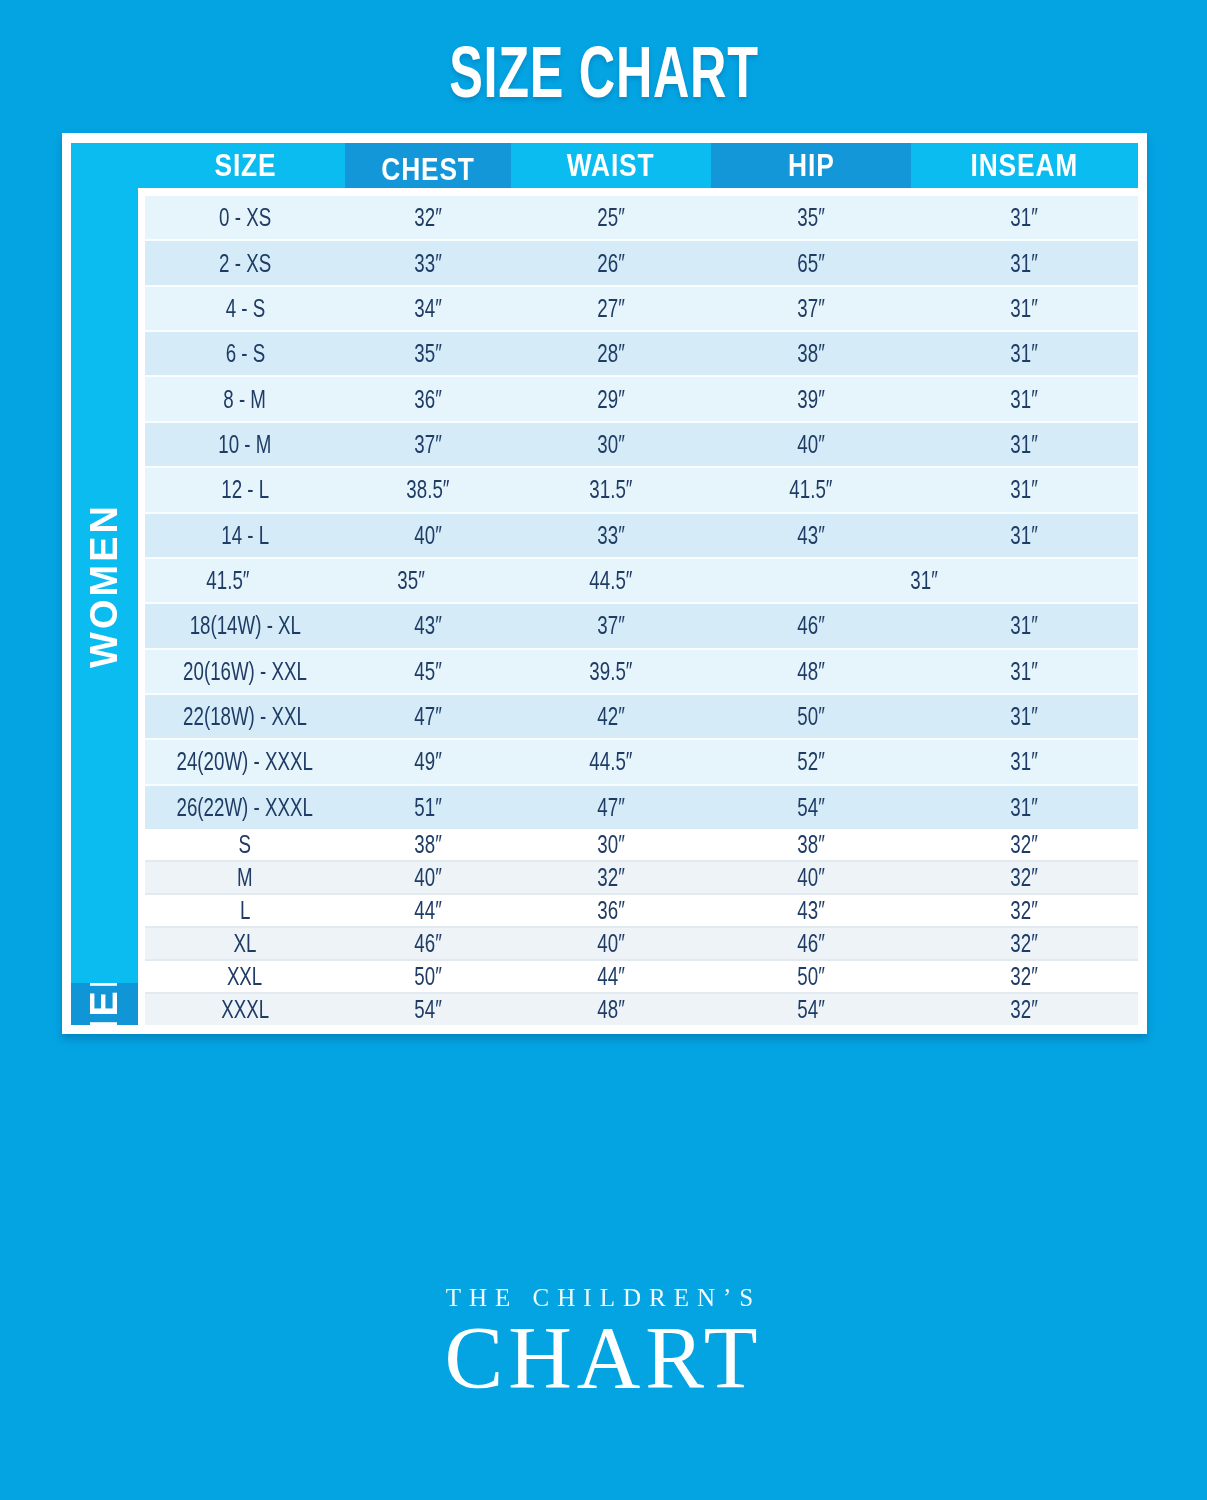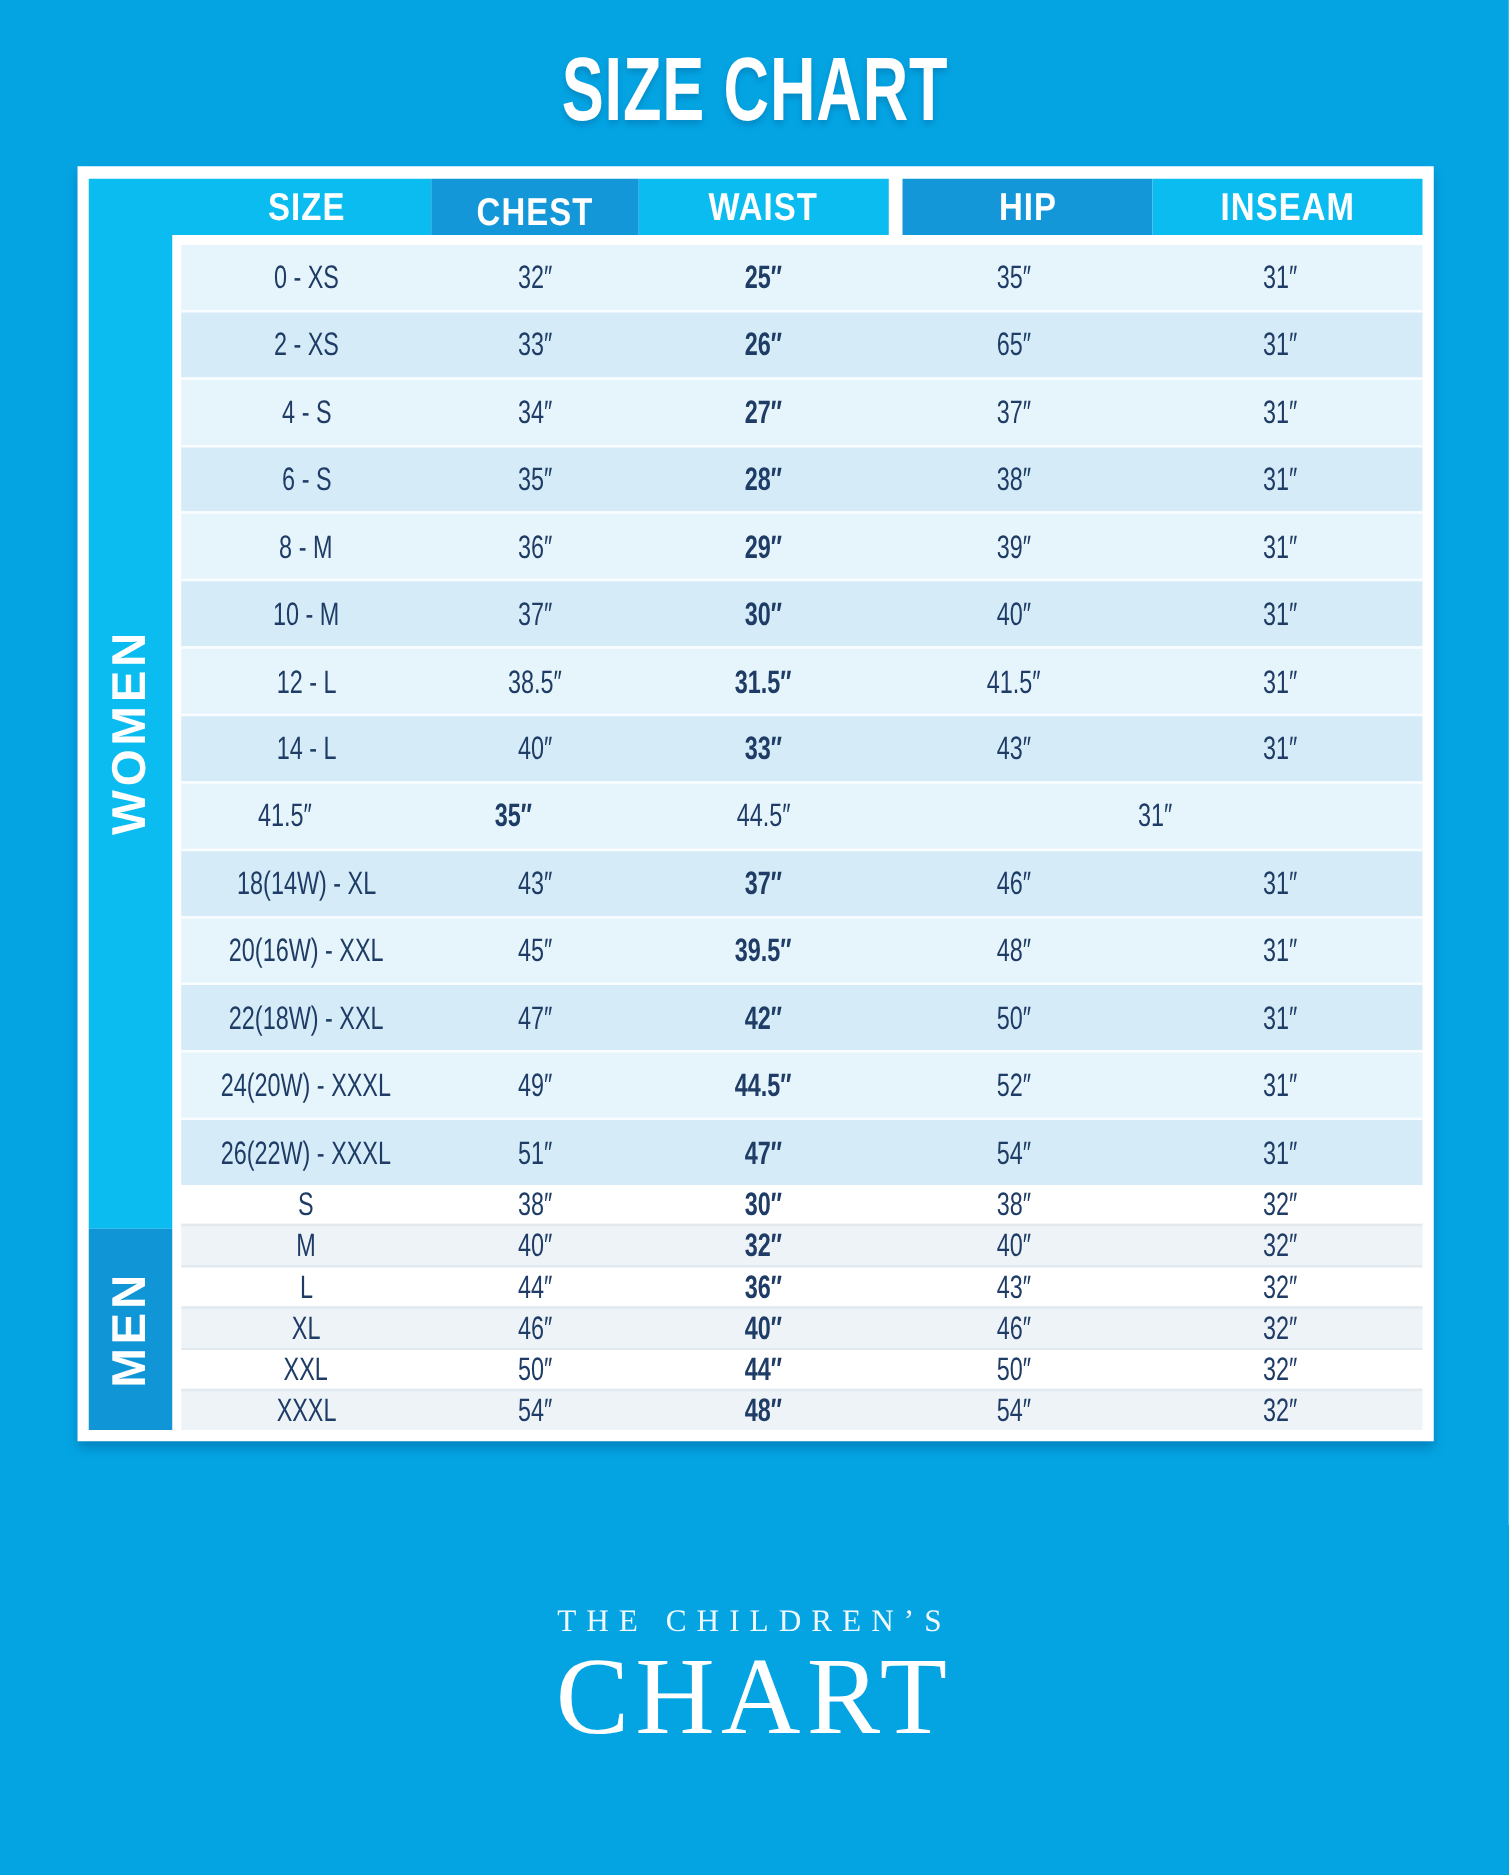--- a/index.html
+++ b/index.html
@@ -25,37 +25,37 @@
     position:absolute;top:31px;left:0;width:100%;
     text-align:center;margin:0;
     color:#fff;font-size:72px;font-weight:bold;letter-spacing:1px;
   }
   .title .cond{
     display:inline-block;transform:scaleX(0.70);
     text-shadow:0 3px 6px rgba(0,70,120,0.28);
   }
   
   .table-frame{
-    position:absolute;left:62px;top:133px;width:1085px;height:1020px;
+    position:absolute;left:62px;top:133px;width:1085px;height:901px;
     background:#fff;
     padding:10px 9px 9px 9px;
     box-shadow:0 5px 8px rgba(0,60,110,0.30);
   }
   .header{display:flex;height:45px;}
   .hcell{
     display:flex;align-items:center;justify-content:center;
     background:var(--accent-light);color:#fff;
     font-weight:bold;font-size:31px;
   }
   .hcell .cond{display:inline-block;transform:scaleX(0.85);letter-spacing:1px;}
   .hcell.dark{background:var(--accent-dark);}
   .h-size{width:274px;padding-left:74px;}
   .h-chest{width:166px;align-items:flex-end;}
   .h-waist{width:200px;}
-  .h-hip{width:200px;margin-left:11px;}
+  .h-hip{width:200px;}
   .h-inseam{flex:1;}
   
   .tbody{display:flex;height:calc(100% - 45px);}
   .sidebar-col{width:67px;display:flex;flex-direction:column;}
   .sb{display:flex;align-items:center;justify-content:center;overflow:hidden;}
   .sb-women{height:795px;background:var(--accent-light);}
   .sb-men{flex:1;background:var(--men-sidebar);}
   .vert{
     transform:rotate(-90deg);white-space:nowrap;
     color:#fff;font-weight:bold;font-size:38px;letter-spacing:3px;
@@ -72,21 +72,21 @@
   .section-men .row{background:var(--row-m-a);}
   .section-men .row.alt{background:var(--row-m-b);}
   .section-men .row + .row{border-top:2px solid #E2EAEF;}
   .cell{
     display:flex;align-items:center;justify-content:center;
     color:var(--text-navy);font-size:26px;font-weight:normal;
   }
   .cell .cond{display:inline-block;transform:scaleX(0.72);white-space:nowrap;}
   .c-size{width:200px;}
   .c-chest{width:166px;}
-  .c-waist{width:200px;font-weight:bold;}
+  .c-waist{width:200px;}
   .c-hip{width:200px;}
   .c-inseam{flex:1;}
   
   .logo{
     position:absolute;left:0;top:1284px;width:100%;text-align:center;
     color:#fff;font-family:"Liberation Serif",serif;
   }
   .logo-line1{font-size:25px;letter-spacing:8px;color:#F0FAFE;}
   .logo-line2{font-size:88px;letter-spacing:5px;line-height:1.0;margin-top:2px;}
 </style>

